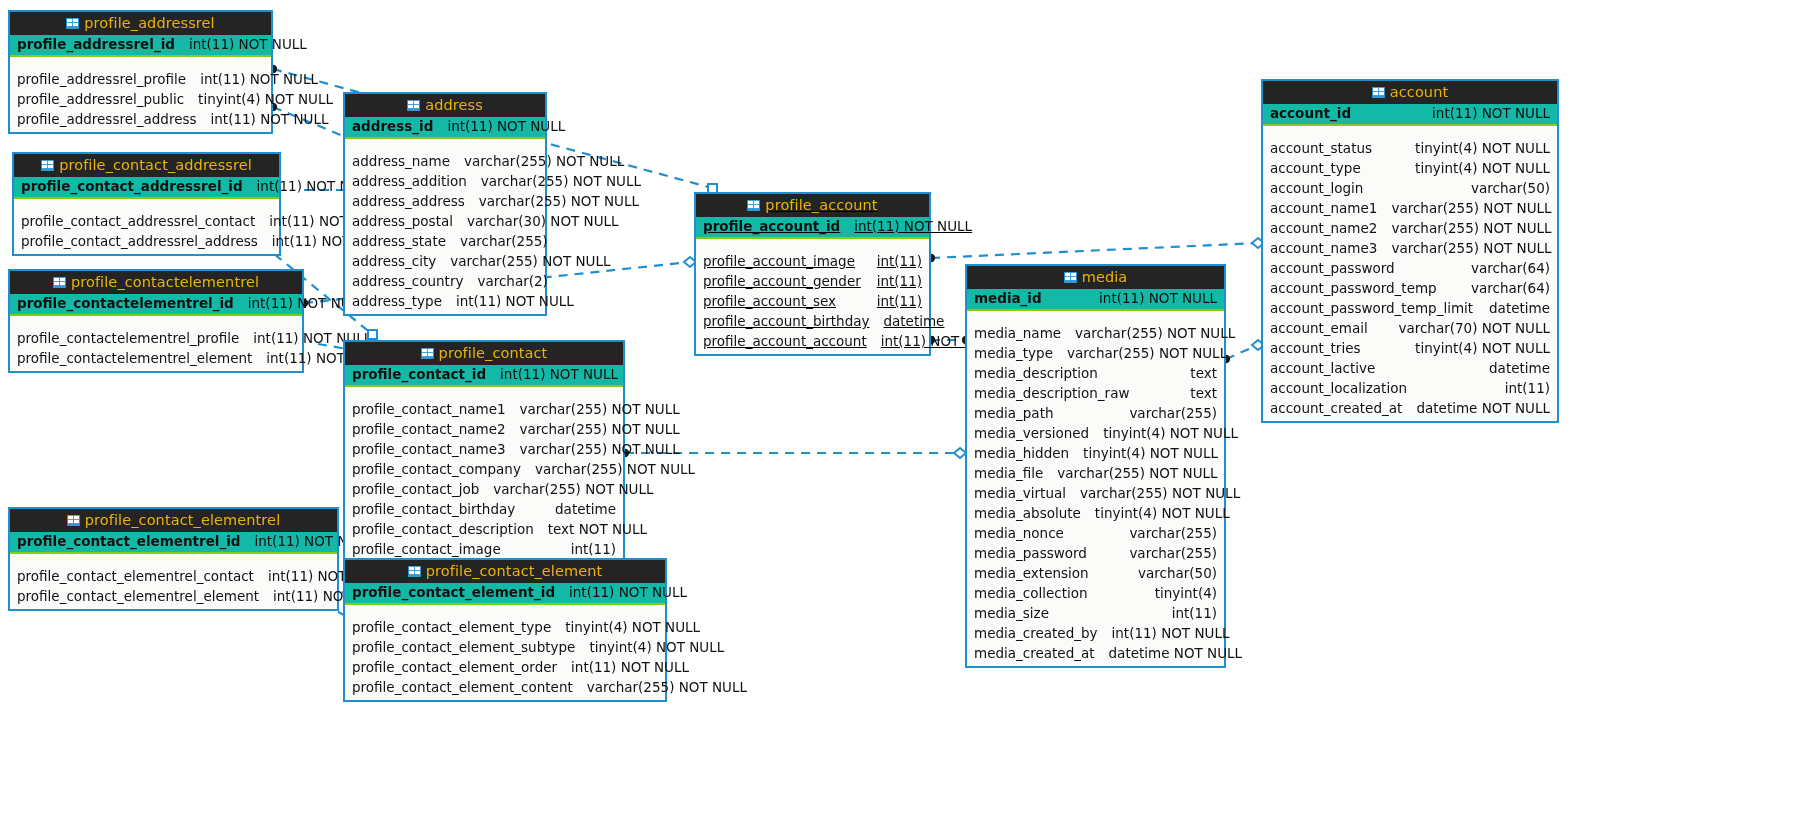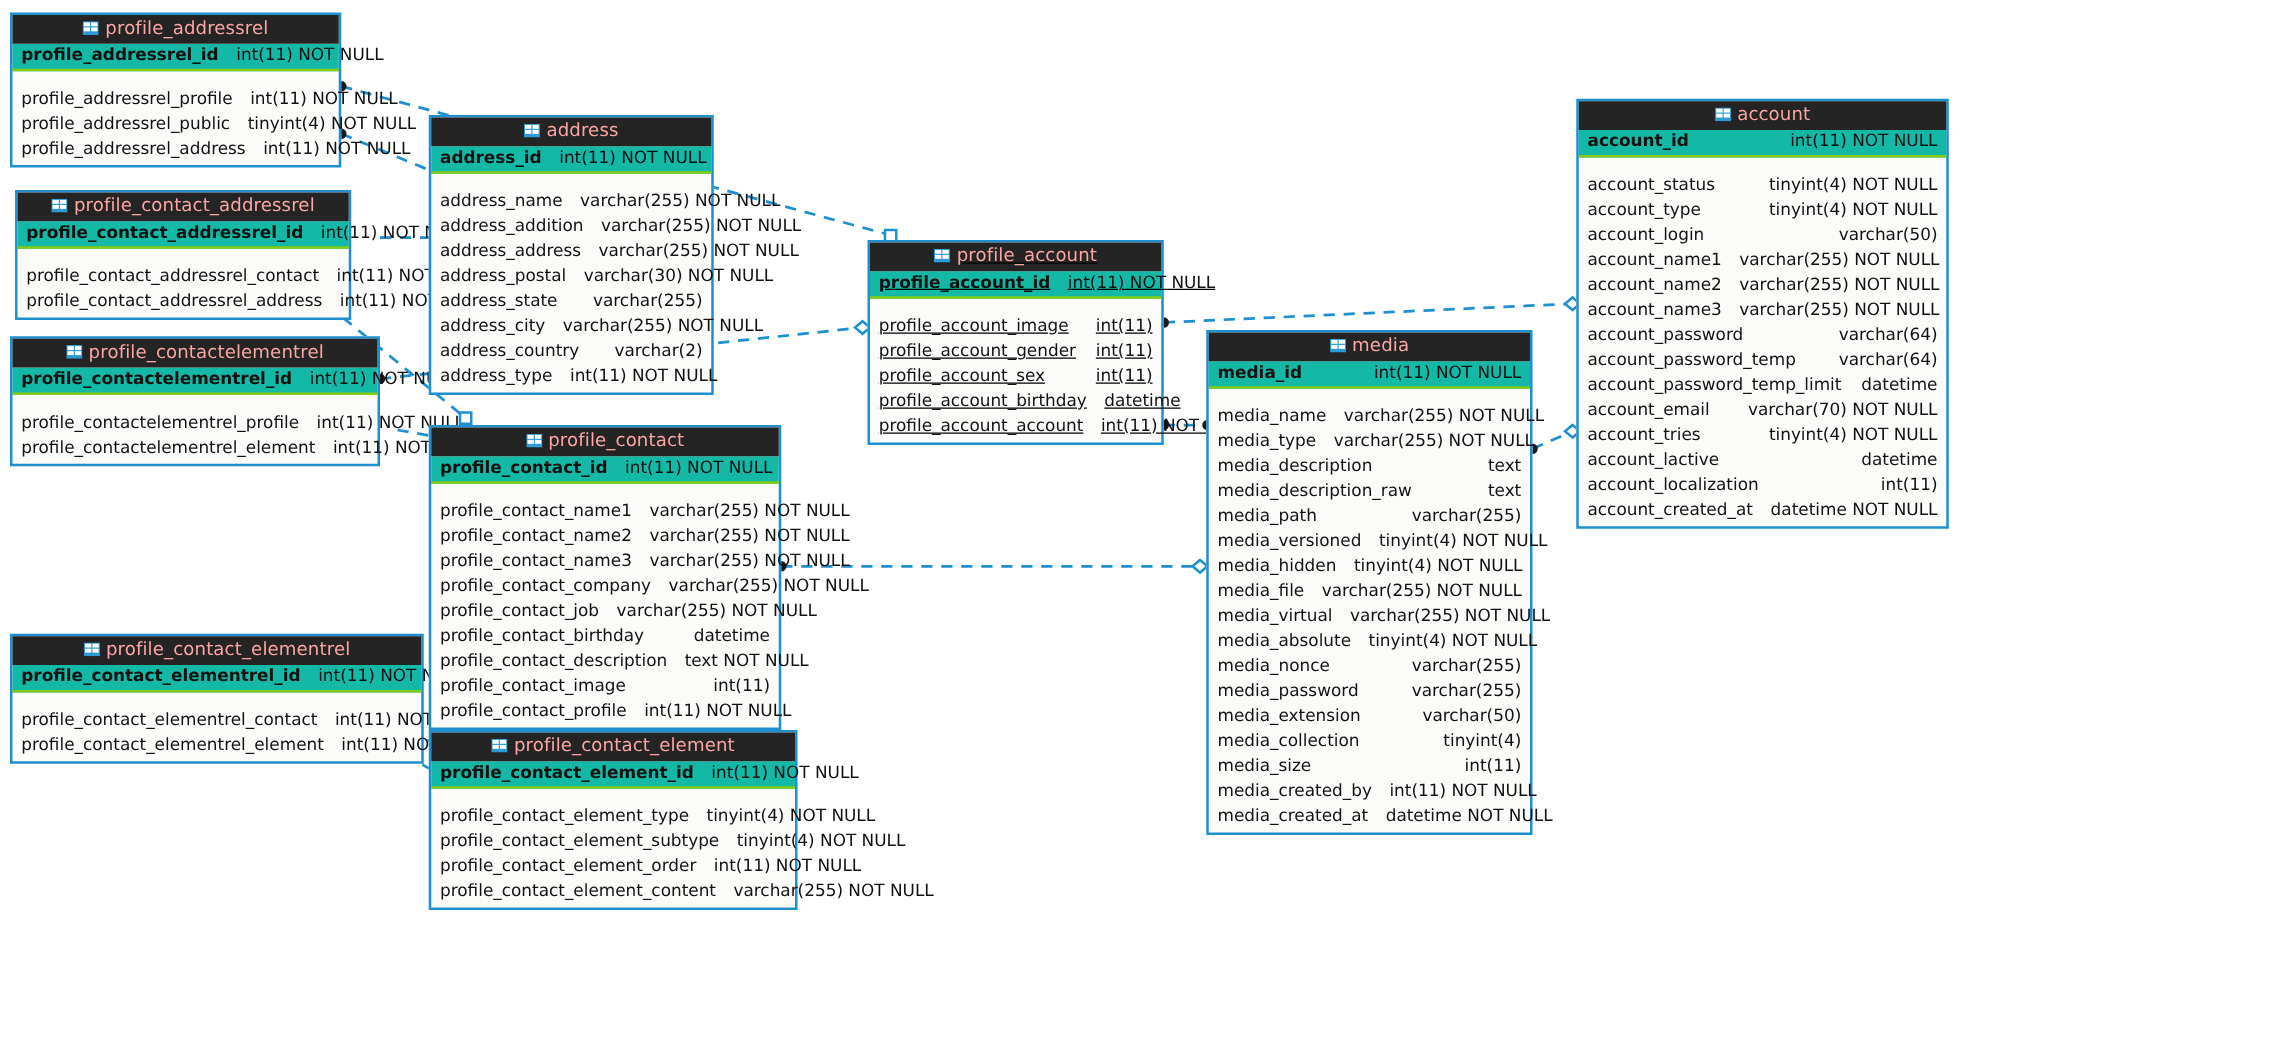--- a/index.html
+++ b/index.html
@@ -15,21 +15,21 @@
 
   .entity{
     position:absolute;
     background:#fbfbfa;
     border:2px solid #1f8fd0;
     box-sizing:border-box;
     box-shadow:0 0 0 0 rgba(0,0,0,0);
   }
   .ent-header{
     background:#242424;
-    color:#fca5a5;
+    color:#eab308;
     font-size:14.5px;
     text-align:center;
     padding:3px 6px 4px 6px;
     white-space:nowrap;
     position:relative;
     letter-spacing:.1px;
   }
   .ent-header .tbl-icon{
     display:inline-block;
     width:13px;height:11px;
@@ -205,21 +205,21 @@
         <div class="row">
           <span class="cname">profile_contact_elementrel_contact</span>
           <span class="ctype">int(11) NOT NULL</span>
         </div>
         <div class="row">
           <span class="cname">profile_contact_elementrel_element</span>
           <span class="ctype">int(11) NOT NULL</span>
         </div>
       </div>
     </div>
-    <div class="entity" style="left: 343px; top: 92px; width: 228px;">
+    <div class="entity" style="left: 343px; top: 92px; width: 204px;">
       <div class="ent-header"><span class="tbl-icon"><svg viewBox="0 0 14 12" width="13" height="11" xmlns="http://www.w3.org/2000/svg">
             <rect x="0" y="0" width="14" height="12" fill="#2e9bd6"></rect>
             <rect x="1" y="1" width="5.5" height="3.4" fill="#ffffff"></rect>
             <rect x="7.5" y="1" width="5.5" height="3.4" fill="#ffffff"></rect>
             <rect x="1" y="5.4" width="5.5" height="3.4" fill="#ffffff"></rect>
             <rect x="7.5" y="5.4" width="5.5" height="3.4" fill="#ffffff"></rect>
           </svg></span><span>address</span></div>
       <div class="row pk-row">
         <span class="cname">address_id</span>
         <span class="ctype">int(11) NOT NULL</span>
@@ -303,21 +303,21 @@
         <div class="row">
           <span class="cname">profile_contact_image</span>
           <span class="ctype">int(11)</span>
         </div>
         <div class="row">
           <span class="cname">profile_contact_profile</span>
           <span class="ctype">int(11) NOT NULL</span>
         </div>
       </div>
     </div>
-    <div class="entity" style="left: 343px; top: 584px; width: 295px;">
+    <div class="entity" style="left: 343px; top: 558px; width: 324px;">
       <div class="ent-header"><span class="tbl-icon"><svg viewBox="0 0 14 12" width="13" height="11" xmlns="http://www.w3.org/2000/svg">
             <rect x="0" y="0" width="14" height="12" fill="#2e9bd6"></rect>
             <rect x="1" y="1" width="5.5" height="3.4" fill="#ffffff"></rect>
             <rect x="7.5" y="1" width="5.5" height="3.4" fill="#ffffff"></rect>
             <rect x="1" y="5.4" width="5.5" height="3.4" fill="#ffffff"></rect>
             <rect x="7.5" y="5.4" width="5.5" height="3.4" fill="#ffffff"></rect>
           </svg></span><span>profile_contact_element</span></div>
       <div class="row pk-row">
         <span class="cname">profile_contact_element_id</span>
         <span class="ctype">int(11) NOT NULL</span>

